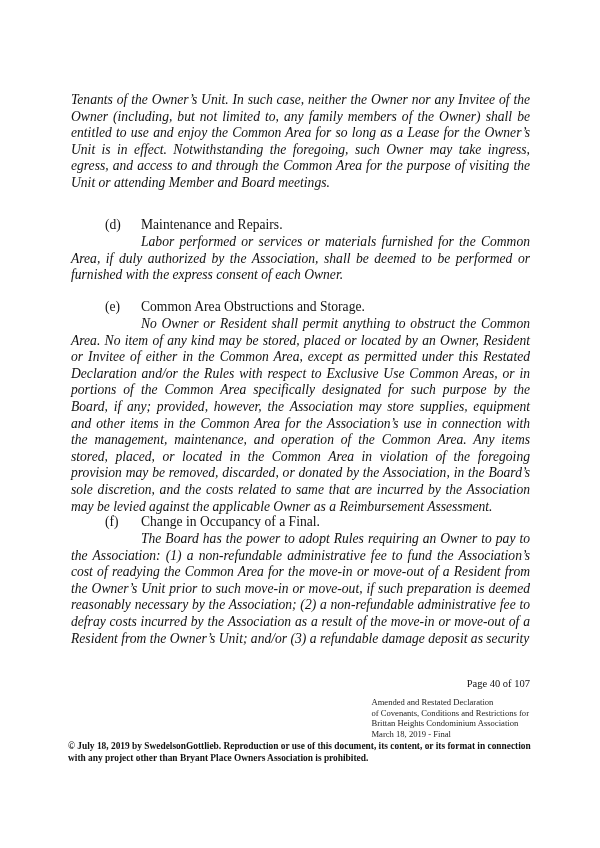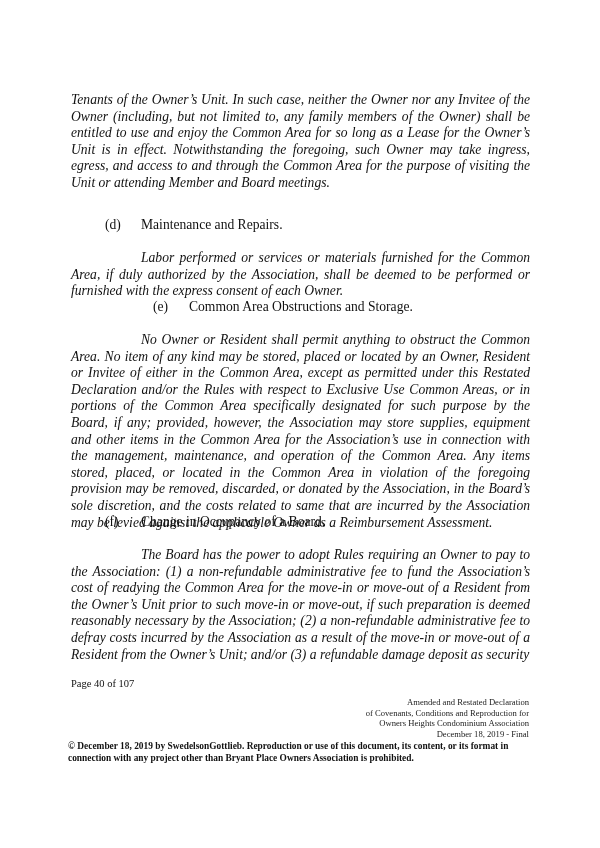--- a/index.html
+++ b/index.html
@@ -2,49 +2,49 @@
 <html><head>
 <meta charset="utf-8">
 <style>
   html, body { margin: 0; padding: 0; background: #ffffff; }
   body { width: 600px; height: 848px; position: relative; overflow: hidden; }
   .page { position: absolute; left: 71px; top: 0; width: 459px; color: #111; font-family: "Liberation Serif", serif; }
   .body-text { font-size: 13.6px; line-height: 16.6px; text-align: justify; margin: 0; font-style: italic; }
   .para { position: absolute; left: 0; width: 459px; }
   .heading { position: absolute; left: 34px; font-size: 13.6px; line-height: 16.6px; font-weight: normal; white-space: nowrap; }
   .heading .lbl { display: inline-block; width: 36px; }
-  .indent { text-indent: 70px; margin-top: 16px; }
-  .page-num { position: absolute; top: 678px; left: 0; width: 459px; text-align: left; font-size: 10.5px; font-family: "Liberation Serif", serif; }
-  .footer-right { position: absolute; top: 697px; right: 71px; text-align: right; font-size: 8.6px; line-height: 10.6px; font-family: "Liberation Serif", serif; color: #222; }
+  .indent { text-indent: 70px; }
+  .page-num { position: absolute; top: 678px; left: 0; width: 459px; text-align: right; font-size: 10.5px; font-family: "Liberation Serif", serif; }
+  .footer-right { position: absolute; top: 697px; right: 71px; font-size: 8.6px; line-height: 10.6px; font-family: "Liberation Serif", serif; color: #222; }
   .copyright { position: absolute; top: 740px; left: 68px; width: 470px; font-size: 9.4px; line-height: 12.4px; font-weight: bold; font-family: "Liberation Serif", serif; color: #111; }
 </style>
 </head>
 <body>
 
 <div class="page">
   <p class="para body-text" style="top:92px;">Tenants of the Owner’s Unit. In such case, neither the Owner nor any Invitee of the Owner (including, but not limited to, any family members of the Owner) shall be entitled to use and enjoy the Common Area for so long as a Lease for the Owner’s Unit is in effect. Notwithstanding the foregoing, such Owner may take ingress, egress, and access to and through the Common Area for the purpose of visiting the Unit or attending Member and Board meetings.</p>
 
   <div class="heading" style="top:217px;">
     <span class="lbl">(d)</span><span>Maintenance and Repairs.</span>
   </div>
   <p class="para body-text indent" style="top:234px;">Labor performed or services or materials furnished for the Common Area, if duly authorized by the Association, shall be deemed to be performed or furnished with the express consent of each Owner.</p>
 
-  <div class="heading" style="top:299px;margin-left:48px;">
+  <div class="heading" style="top:299px;">
     <span class="lbl">(e)</span><span>Common Area Obstructions and Storage.</span>
   </div>
   <p class="para body-text indent" style="top:316px;">No Owner or Resident shall permit anything to obstruct the Common Area. No item of any kind may be stored, placed or located by an Owner, Resident or Invitee of either in the Common Area, except as permitted under this Restated Declaration and/or the Rules with respect to Exclusive Use Common Areas, or in portions of the Common Area specifically designated for such purpose by the Board, if any; provided, however, the Association may store supplies, equipment and other items in the Common Area for the Association’s use in connection with the management, maintenance, and operation of the Common Area. Any items stored, placed, or located in the Common Area in violation of the foregoing provision may be removed, discarded, or donated by the Association, in the Board’s sole discretion, and the costs related to same that are incurred by the Association may be levied against the applicable Owner as a Reimbursement Assessment.</p>
 
   <div class="heading" style="top:514px;">
-    <span class="lbl">(f)</span><span>Change in Occupancy of a Board.</span>
+    <span class="lbl">(f)</span><span>Change in Occupancy of a Final.</span>
   </div>
   <p class="para body-text indent" style="top:531px;">The Board has the power to adopt Rules requiring an Owner to pay to the Association: (1) a non-refundable administrative fee to fund the Association’s cost of readying the Common Area for the move-in or move-out of a Resident from the Owner’s Unit prior to such move-in or move-out, if such preparation is deemed reasonably necessary by the Association; (2) a non-refundable administrative fee to defray costs incurred by the Association as a result of the move-in or move-out of a Resident from the Owner’s Unit; and/or (3) a refundable damage deposit as security</p>
 
   <div class="page-num">Page 40 of 107</div>
 </div>
 
 <div class="footer-right">
   <div>Amended and Restated Declaration</div>
-  <div>of Covenants, Conditions and Reproduction for</div>
-  <div>Owners Heights Condominium Association</div>
-  <div>December 18, 2019 - Final</div>
+  <div>of Covenants, Conditions and Restrictions for</div>
+  <div>Brittan Heights Condominium Association</div>
+  <div>March 18, 2019 - Final</div>
 </div>
 
-<div class="copyright">© December 18, 2019 by SwedelsonGottlieb. Reproduction or use of this document, its content, or its format in connection with any project other than Bryant Place Owners Association is prohibited.</div>
+<div class="copyright">© July 18, 2019 by SwedelsonGottlieb. Reproduction or use of this document, its content, or its format in connection with any project other than Bryant Place Owners Association is prohibited.</div>
 
 </body></html>

